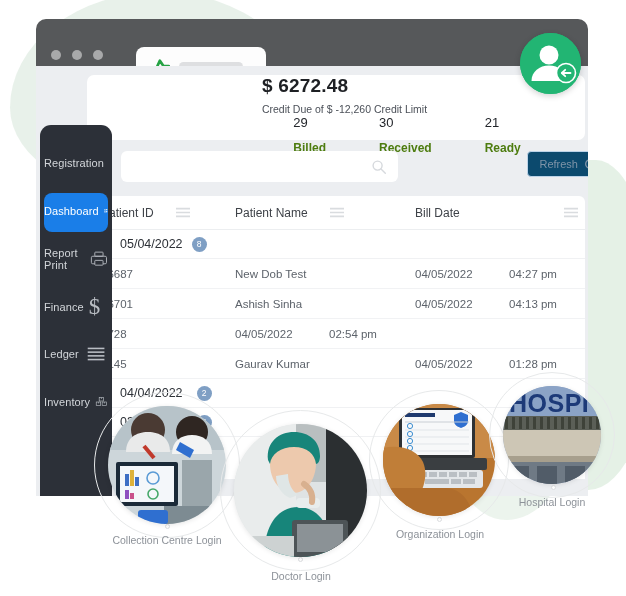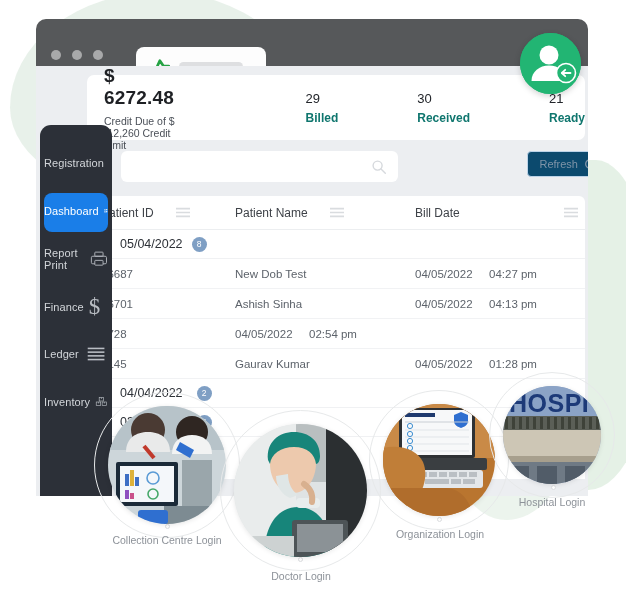--- a/index.html
+++ b/index.html
@@ -71,27 +71,27 @@
   .nav-ico { width:26px; height:24px; display:block; }
   .nav-ico.dollar {
     font-size:23px; line-height:23px; color:#b9bdc3; font-family:"Liberation Serif", serif;
     width:auto; height:auto;
   }
 
   
   .summary {
     position:absolute; left:51px; top:9px; width:498px; height:65px;
     background:#ffffff; border-radius:7px;
-    display:flex; align-items:center; padding-left:17px; z-index:3;
+    display:flex; align-items:center; padding-left:17px; z-index:3;flex-direction:column;
   }
   .amount { font-size:19px; font-weight:bold; color:#1e2024; letter-spacing:.2px; }
   .credit { font-size:10.5px; color:#4b5058; margin-top:6px; }
-  .stats { display:flex; margin-left:125px; gap:79px; }
+  .stats { display:flex; margin-left:125px; gap:53px; }
   .stat .num { font-size:13px; color:#22252a; }
-  .stat .cap { font-size:12px; font-weight:bold; color:#0f766e; margin-top:5px; }
+  .stat .cap { font-size:12px; font-weight:bold; color:#4d7c0f; margin-top:11px; }
 
   
   .avatar {
     position:absolute; left:520px; top:33px; width:61px; height:61px;
     border-radius:50%; background:#22b573; z-index:9;
     box-shadow:0 2px 6px rgba(0,0,0,.18);
   }
   .avatar svg { width:61px; height:61px; display:block; }
 
   
@@ -139,21 +139,21 @@
   .gbadge {
     margin-left:9px; min-width:15px; height:15px; border-radius:50%;
     background:#7f9fc4; color:#fff; font-size:8.5px;
     display:flex; align-items:center; justify-content:center; padding:0 3px;
   }
 
   .datarow { display:flex; align-items:center; height:30px; border-bottom:1px solid #f1f2f4; }
   .datarow .cell { font-size:11.5px; color:#5d636b; }
   .d1 { width:148px; padding-left:14px; }
   .d2 { width:180px; }
-  .d3 { width:74px; }
+  .d3 { width:94px; }
   .d4 { flex:1; }
 
   
   .circles { position:absolute; left:0; top:0; width:626px; height:596px; z-index:8; pointer-events:none; }
   .circ { position:absolute; pointer-events:auto; cursor:pointer; }
   .circ .ring {
     position:absolute; left:-14px; top:-14px; border-radius:50%;
     border:1px solid #e7e9ea;
   }
   .photo { border-radius:50%; overflow:hidden; position:relative; box-shadow:0 1px 5px rgba(0,0,0,.10); }

